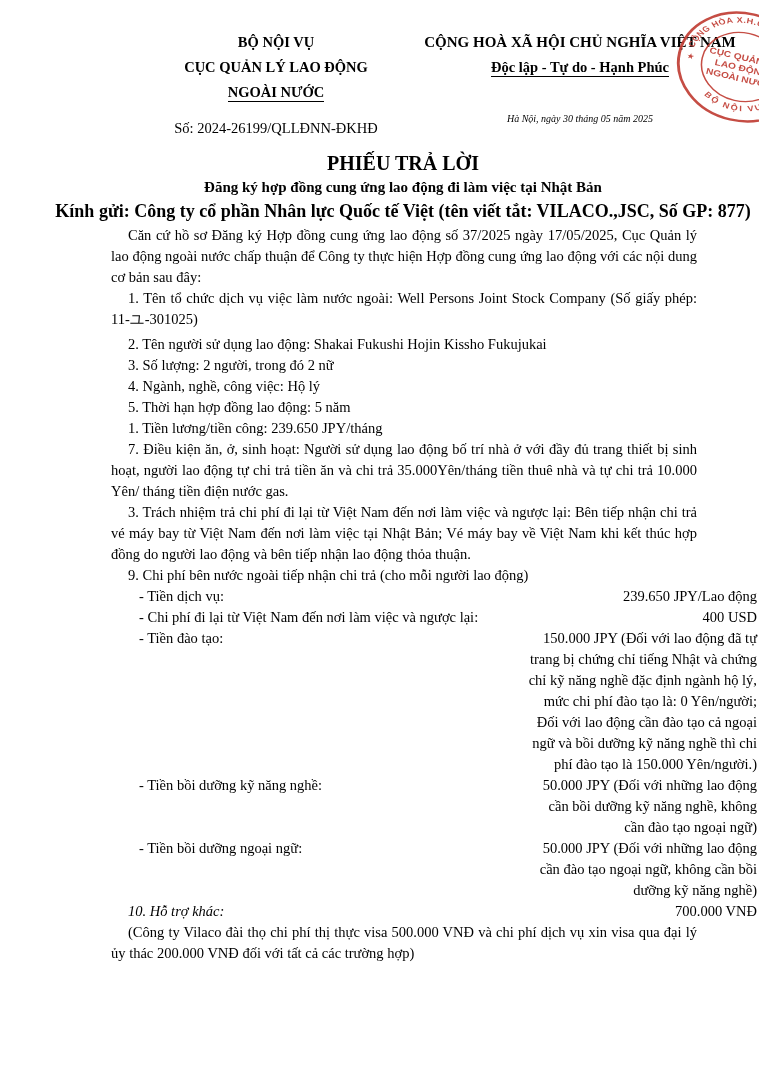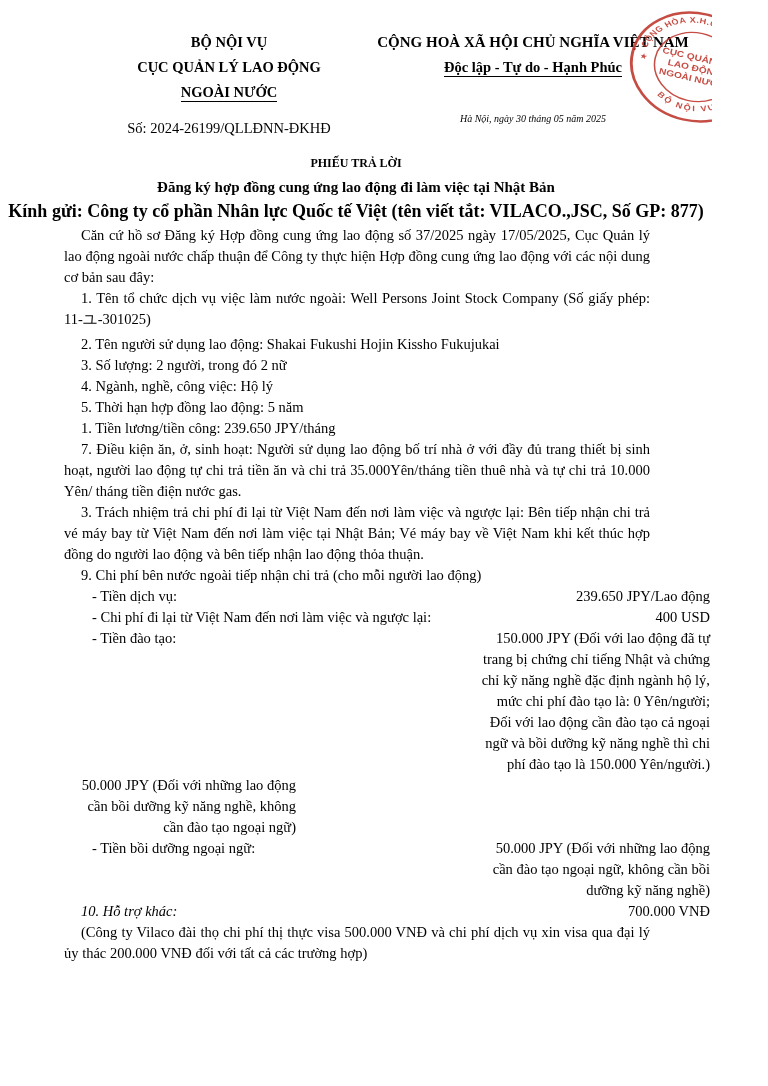--- a/index.html
+++ b/index.html
@@ -7,20 +7,21 @@
     position: relative;
     width: 712px;
     height: 1086px;
     background: #ffffff;
     color: #000;
     font-family: "Liberation Serif", "DejaVu Serif", serif;
     font-size: 14.5px;
     line-height: 21px;
     box-sizing: border-box;
     overflow: hidden;
+    margin-left: 47px;
   }
   .header {
     display: flex;
     padding: 30px 20px 0 84px;
     box-sizing: border-box;
   }
   .header-left {
     width: 290px;
     text-align: center;
   }
@@ -43,21 +44,21 @@
     height: 114px;
     transform: rotate(13deg);
     opacity: 0.92;
     pointer-events: none;
   }
   .stamp-wrap svg { width: 100%; height: 100%; }
   .stamp-text { font-family: "Liberation Sans", sans-serif; font-weight: bold; }
   .doc-title {
     text-align: center;
     font-weight: bold;
-    font-size: 12px;
+    font-size: 20px;
     margin-top: 12px;
     line-height: 24px;
   }
   .doc-subtitle {
     text-align: center;
     font-weight: bold;
     font-size: 15px;
     line-height: 24px;
   }
   .salutation {
@@ -148,20 +149,21 @@
     </div>
     <div class="fee-row">
       <div class="fee-label">- Chi phí đi lại từ Việt Nam đến nơi làm việc và ngược lại:</div>
       <div class="fee-value">400 USD</div>
     </div>
     <div class="fee-row">
       <div class="fee-label">- Tiền đào tạo:</div>
       <div class="fee-value">150.000 JPY (Đối với lao động đã tự trang bị chứng chỉ tiếng Nhật và chứng chỉ kỹ năng nghề đặc định ngành hộ lý, mức chi phí đào tạo là: 0 Yên/người; Đối với lao động cần đào tạo cả ngoại ngữ và bồi dưỡng kỹ năng nghề thì chi phí đào tạo là 150.000 Yên/người.)</div>
     </div>
     <div class="fee-row">
+      <div class="fee-label">- Tiền bồi dưỡng kỹ năng nghề:</div>
       <div class="fee-value">50.000 JPY (Đối với những lao động cần bồi dưỡng kỹ năng nghề, không cần đào tạo ngoại ngữ)</div>
     </div>
     <div class="fee-row">
       <div class="fee-label">- Tiền bồi dưỡng ngoại ngữ:</div>
       <div class="fee-value">50.000 JPY (Đối với những lao động cần đào tạo ngoại ngữ, không cần bồi dưỡng kỹ năng nghề)</div>
     </div>
 
     <div class="fee-row">
       <div class="fee-label numbered">10. Hỗ trợ khác:</div>
       <div class="fee-value">700.000 VNĐ</div>

